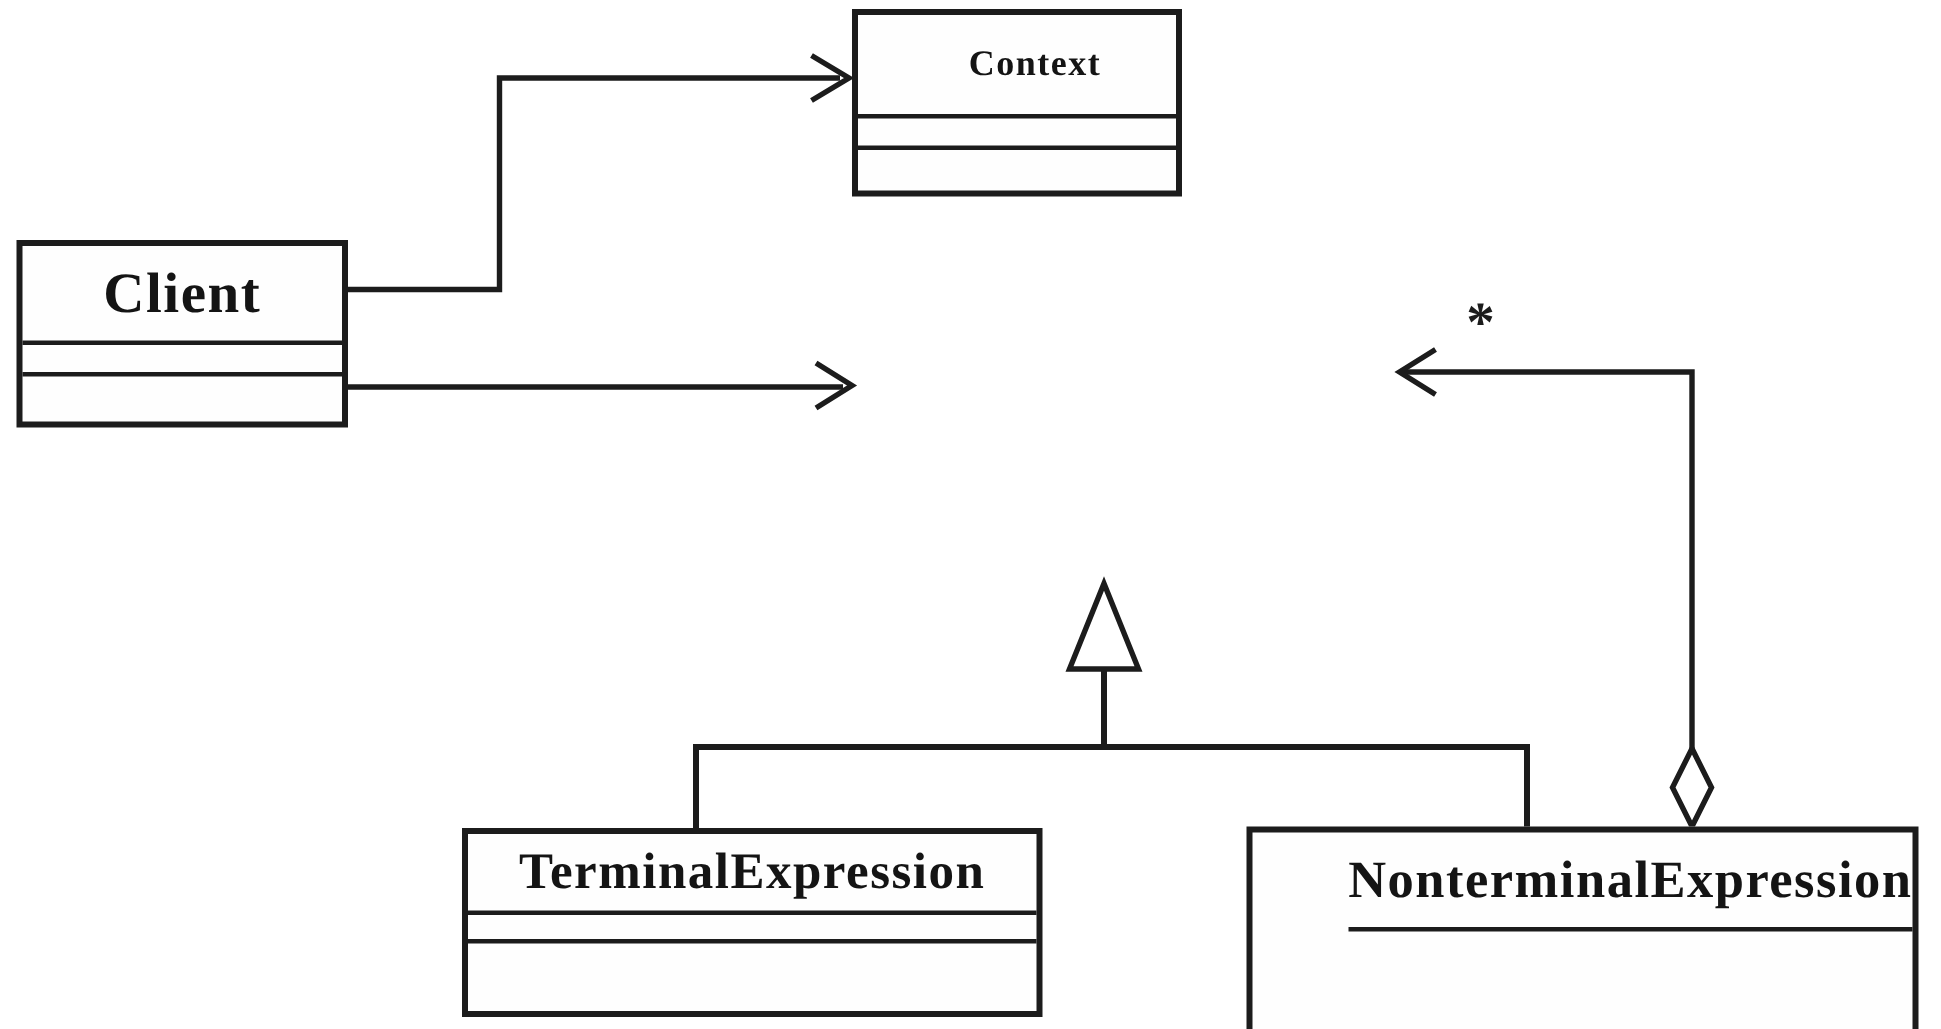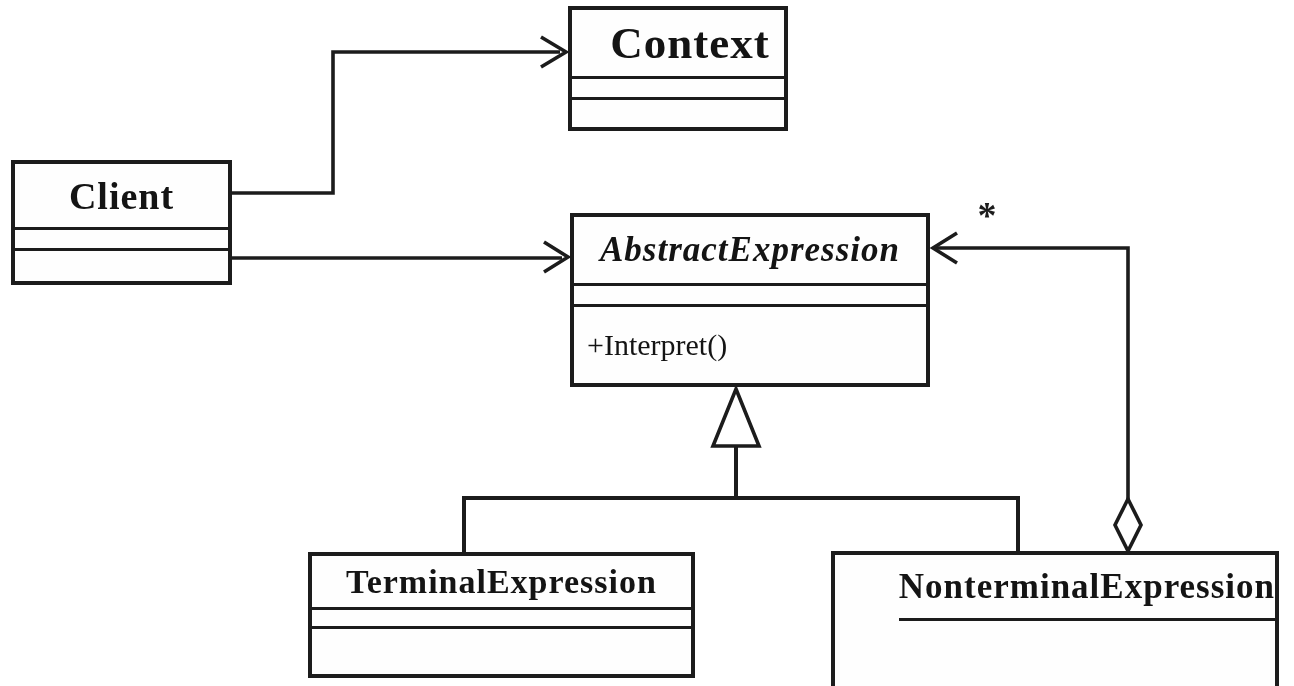--- a/index.html
+++ b/index.html
@@ -50,21 +50,21 @@
   .uml-methods {
     box-sizing: border-box;
     flex: 1;
     display: flex;
     align-items: center;
     white-space: nowrap;
     overflow: hidden;
   }
   
   .box-context   { left: 568px; top: 6px;   width: 220px; height: 125px; }
-  .box-context .uml-title   { height: 69px; font-size: 45px; padding-left: 24px; }
+  .box-context .uml-title   { height: 69px; font-size: 24px; padding-left: 24px; }
   .box-context .uml-attrs   { height: 21px; }
   
   .box-client    { left: 11px;  top: 160px; width: 221px; height: 125px; }
   .box-client .uml-title    { height: 66px; font-size: 38px; }
   .box-client .uml-attrs    { height: 21px; }
   
   .box-abstract  { left: 570px; top: 213px; width: 360px; height: 174px; }
   .box-abstract .uml-title  { height: 69px; font-size: 35px; font-style: italic; }
   .box-abstract .uml-attrs  { height: 21px; }
   .box-abstract .uml-methods { font-size: 30px; padding-left: 13px; }
@@ -115,25 +115,20 @@
     <div class="uml-attrs"></div>
     <div class="uml-methods"></div>
   </div>
 
   <div class="uml-class box-client">
     <div class="uml-title">Client</div>
     <div class="uml-attrs"></div>
     <div class="uml-methods"></div>
   </div>
 
-  <div class="uml-class box-abstract">
-    <div class="uml-title">AbstractExpression</div>
-    <div class="uml-attrs"></div>
-    <div class="uml-methods">+Interpret()</div>
-  </div>
 
   <div class="uml-class box-terminal">
     <div class="uml-title">TerminalExpression</div>
     <div class="uml-attrs"></div>
     <div class="uml-methods"></div>
   </div>
 
   <div class="uml-class box-nonterminal">
     <div class="uml-title">NonterminalExpression</div>
     <div class="uml-attrs"></div>

